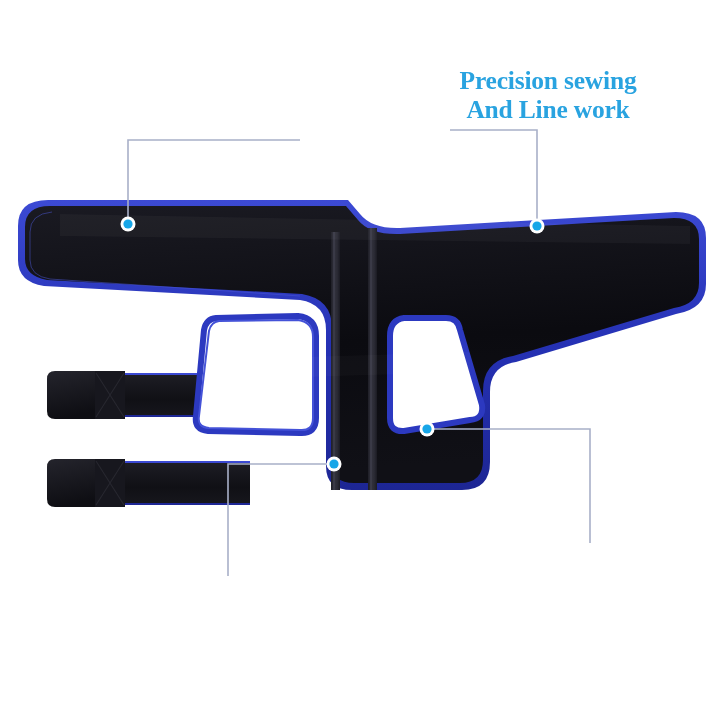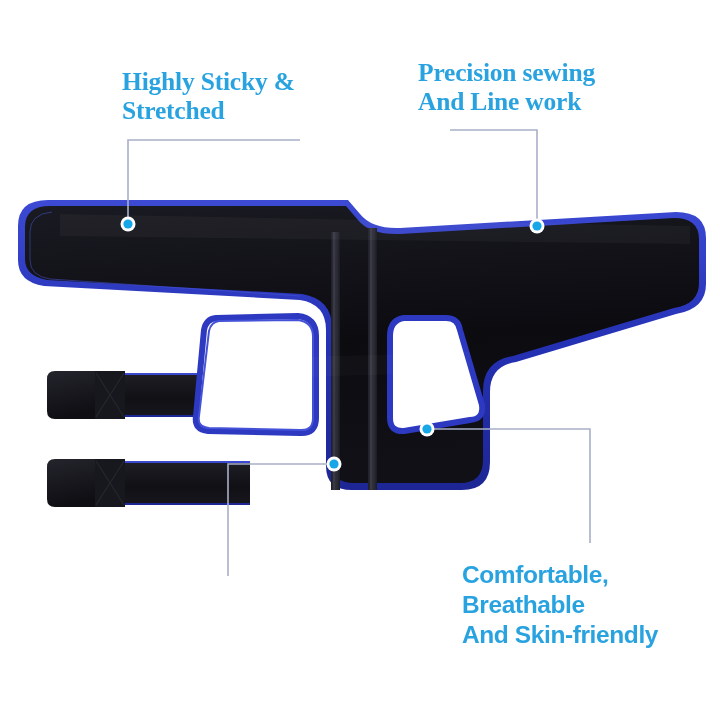--- a/index.html
+++ b/index.html
@@ -40,21 +40,21 @@
     font-size: 25.5px;
   }
   .callout.sans {
     font-family: "Liberation Sans", "DejaVu Sans", sans-serif;
     font-size: 24.5px;
     letter-spacing: -0.4px;
     line-height: 1.22;
   }
 
   #callout-top-left     { left: 122px; top: 68px;  width: 250px; }
-  #callout-top-right    { left: 418px; top: 59px;  width: 260px; }
+  #callout-top-right    { left: 418px; top: 67px;  width: 260px; text-align: center; }
   #callout-bottom-left  { left: 122px; top: 580px; width: 250px; }
   #callout-bottom-right { left: 462px; top: 560px; width: 255px; }
 
   
   #connector-svg {
     position: absolute;
     left: 0;
     top: 0;
     width: 720px;
     height: 720px;
@@ -488,24 +488,19 @@
       <g>
         <circle cx="334" cy="464" r="7.5" fill="#ffffff"></circle>
         <circle cx="334" cy="464" r="4.6" fill="#17a6e8"></circle>
       </g>
       <g>
         <circle cx="427" cy="429" r="7.5" fill="#ffffff"></circle>
         <circle cx="427" cy="429" r="4.6" fill="#17a6e8"></circle>
       </g>
     </svg>
 
-  <div class="callout serif" id="callout-top-left">Highly Sticky &amp;
-Stretched</div>
 
   <div class="callout serif" id="callout-top-right">Precision sewing
 And Line work</div>
 
 
-  <div class="callout sans" id="callout-bottom-right">Comfortable,
-Breathable
-And Skin-friendly</div>
 
 </div>
 
 </body></html>

